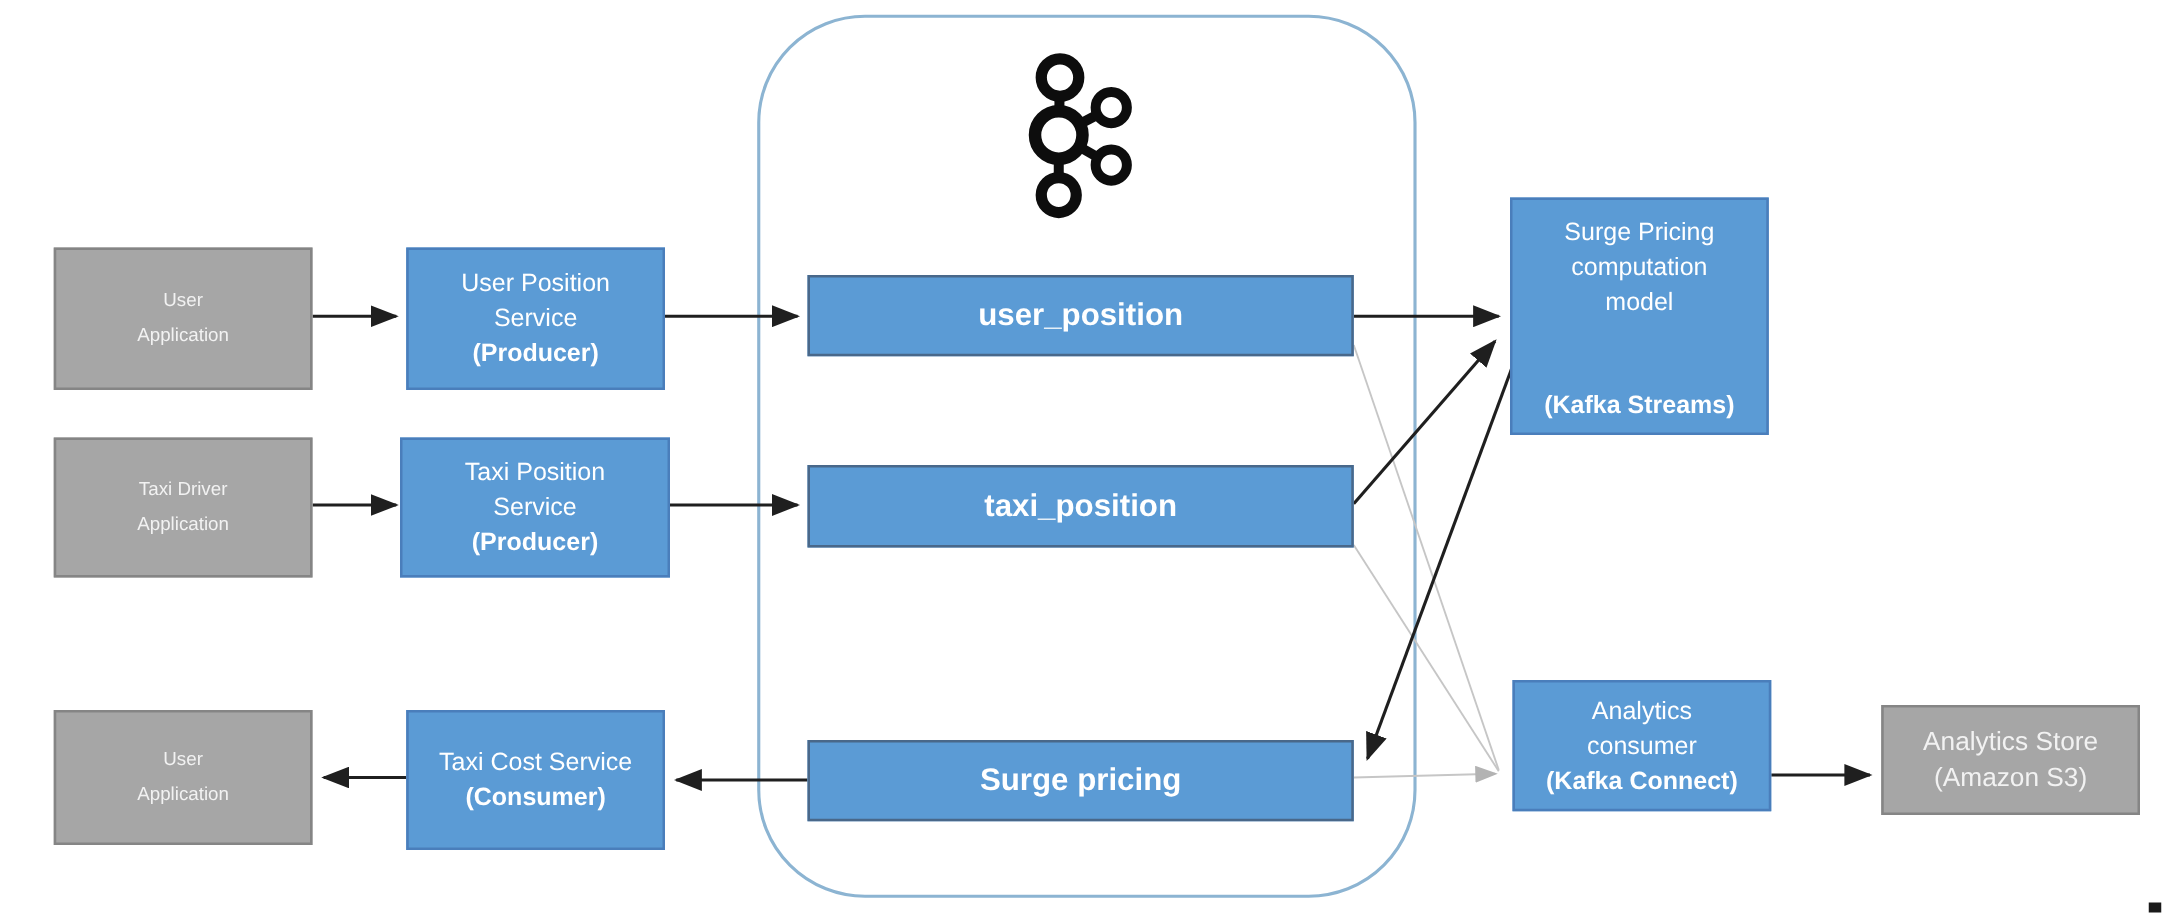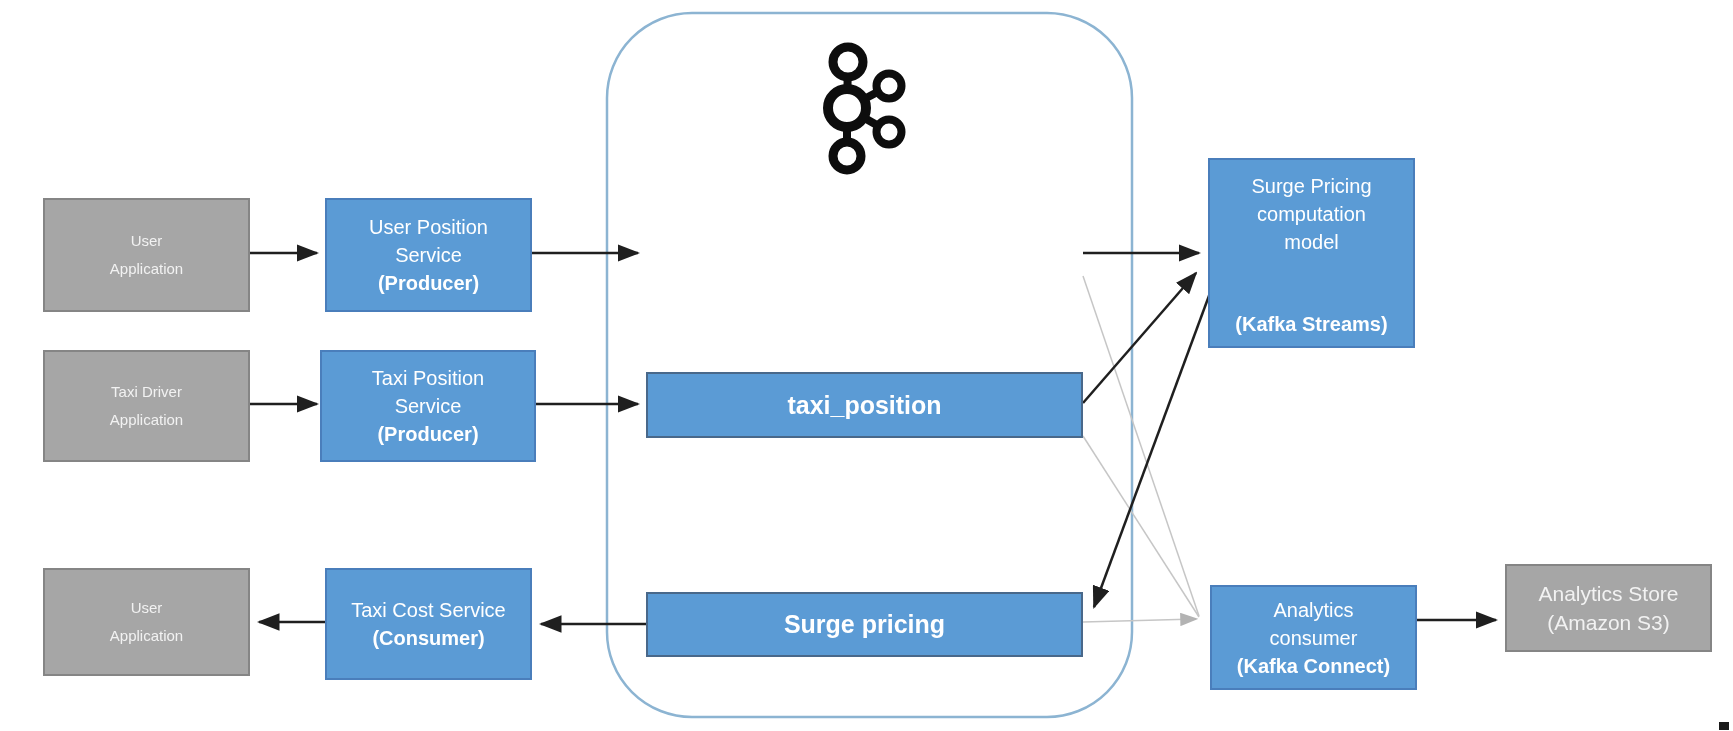--- a/index.html
+++ b/index.html
@@ -103,37 +103,40 @@
     <span>Taxi Position</span>
     <span>Service</span>
     <span class="bold">(Producer)</span>
   </div>
 
   <div class="node blue" style="left:325px;top:568px;width:207px;height:112px">
     <span>Taxi Cost Service</span>
     <span class="bold">(Consumer)</span>
   </div>
 
+  <div class="node bar" style="left:646px;top:220px;width:437px;height:65px">
+    <span>user_position</span>
+  </div>
 
   <div class="node bar" style="left:646px;top:372px;width:437px;height:66px">
     <span>taxi_position</span>
   </div>
 
   <div class="node bar" style="left:646px;top:592px;width:437px;height:65px">
     <span>Surge pricing</span>
   </div>
 
   <div class="node blue modelbox" style="left:1208px;top:158px;width:207px;height:190px">
     <span>Surge Pricing</span>
     <span>computation</span>
     <span>model</span>
     <span class="bold bottomline">(Kafka Streams)</span>
   </div>
 
-  <div class="node blue" style="left:1210px;top:585px;width:207px;height:105px">
+  <div class="node blue" style="left:1210px;top:544px;width:207px;height:105px">
     <span>Analytics</span>
     <span>consumer</span>
     <span class="bold">(Kafka Connect)</span>
   </div>
 
   <div class="node gray store" style="left:1505px;top:564px;width:207px;height:88px">
     <span>Analytics Store</span>
     <span>(Amazon S3)</span>
   </div>
 

